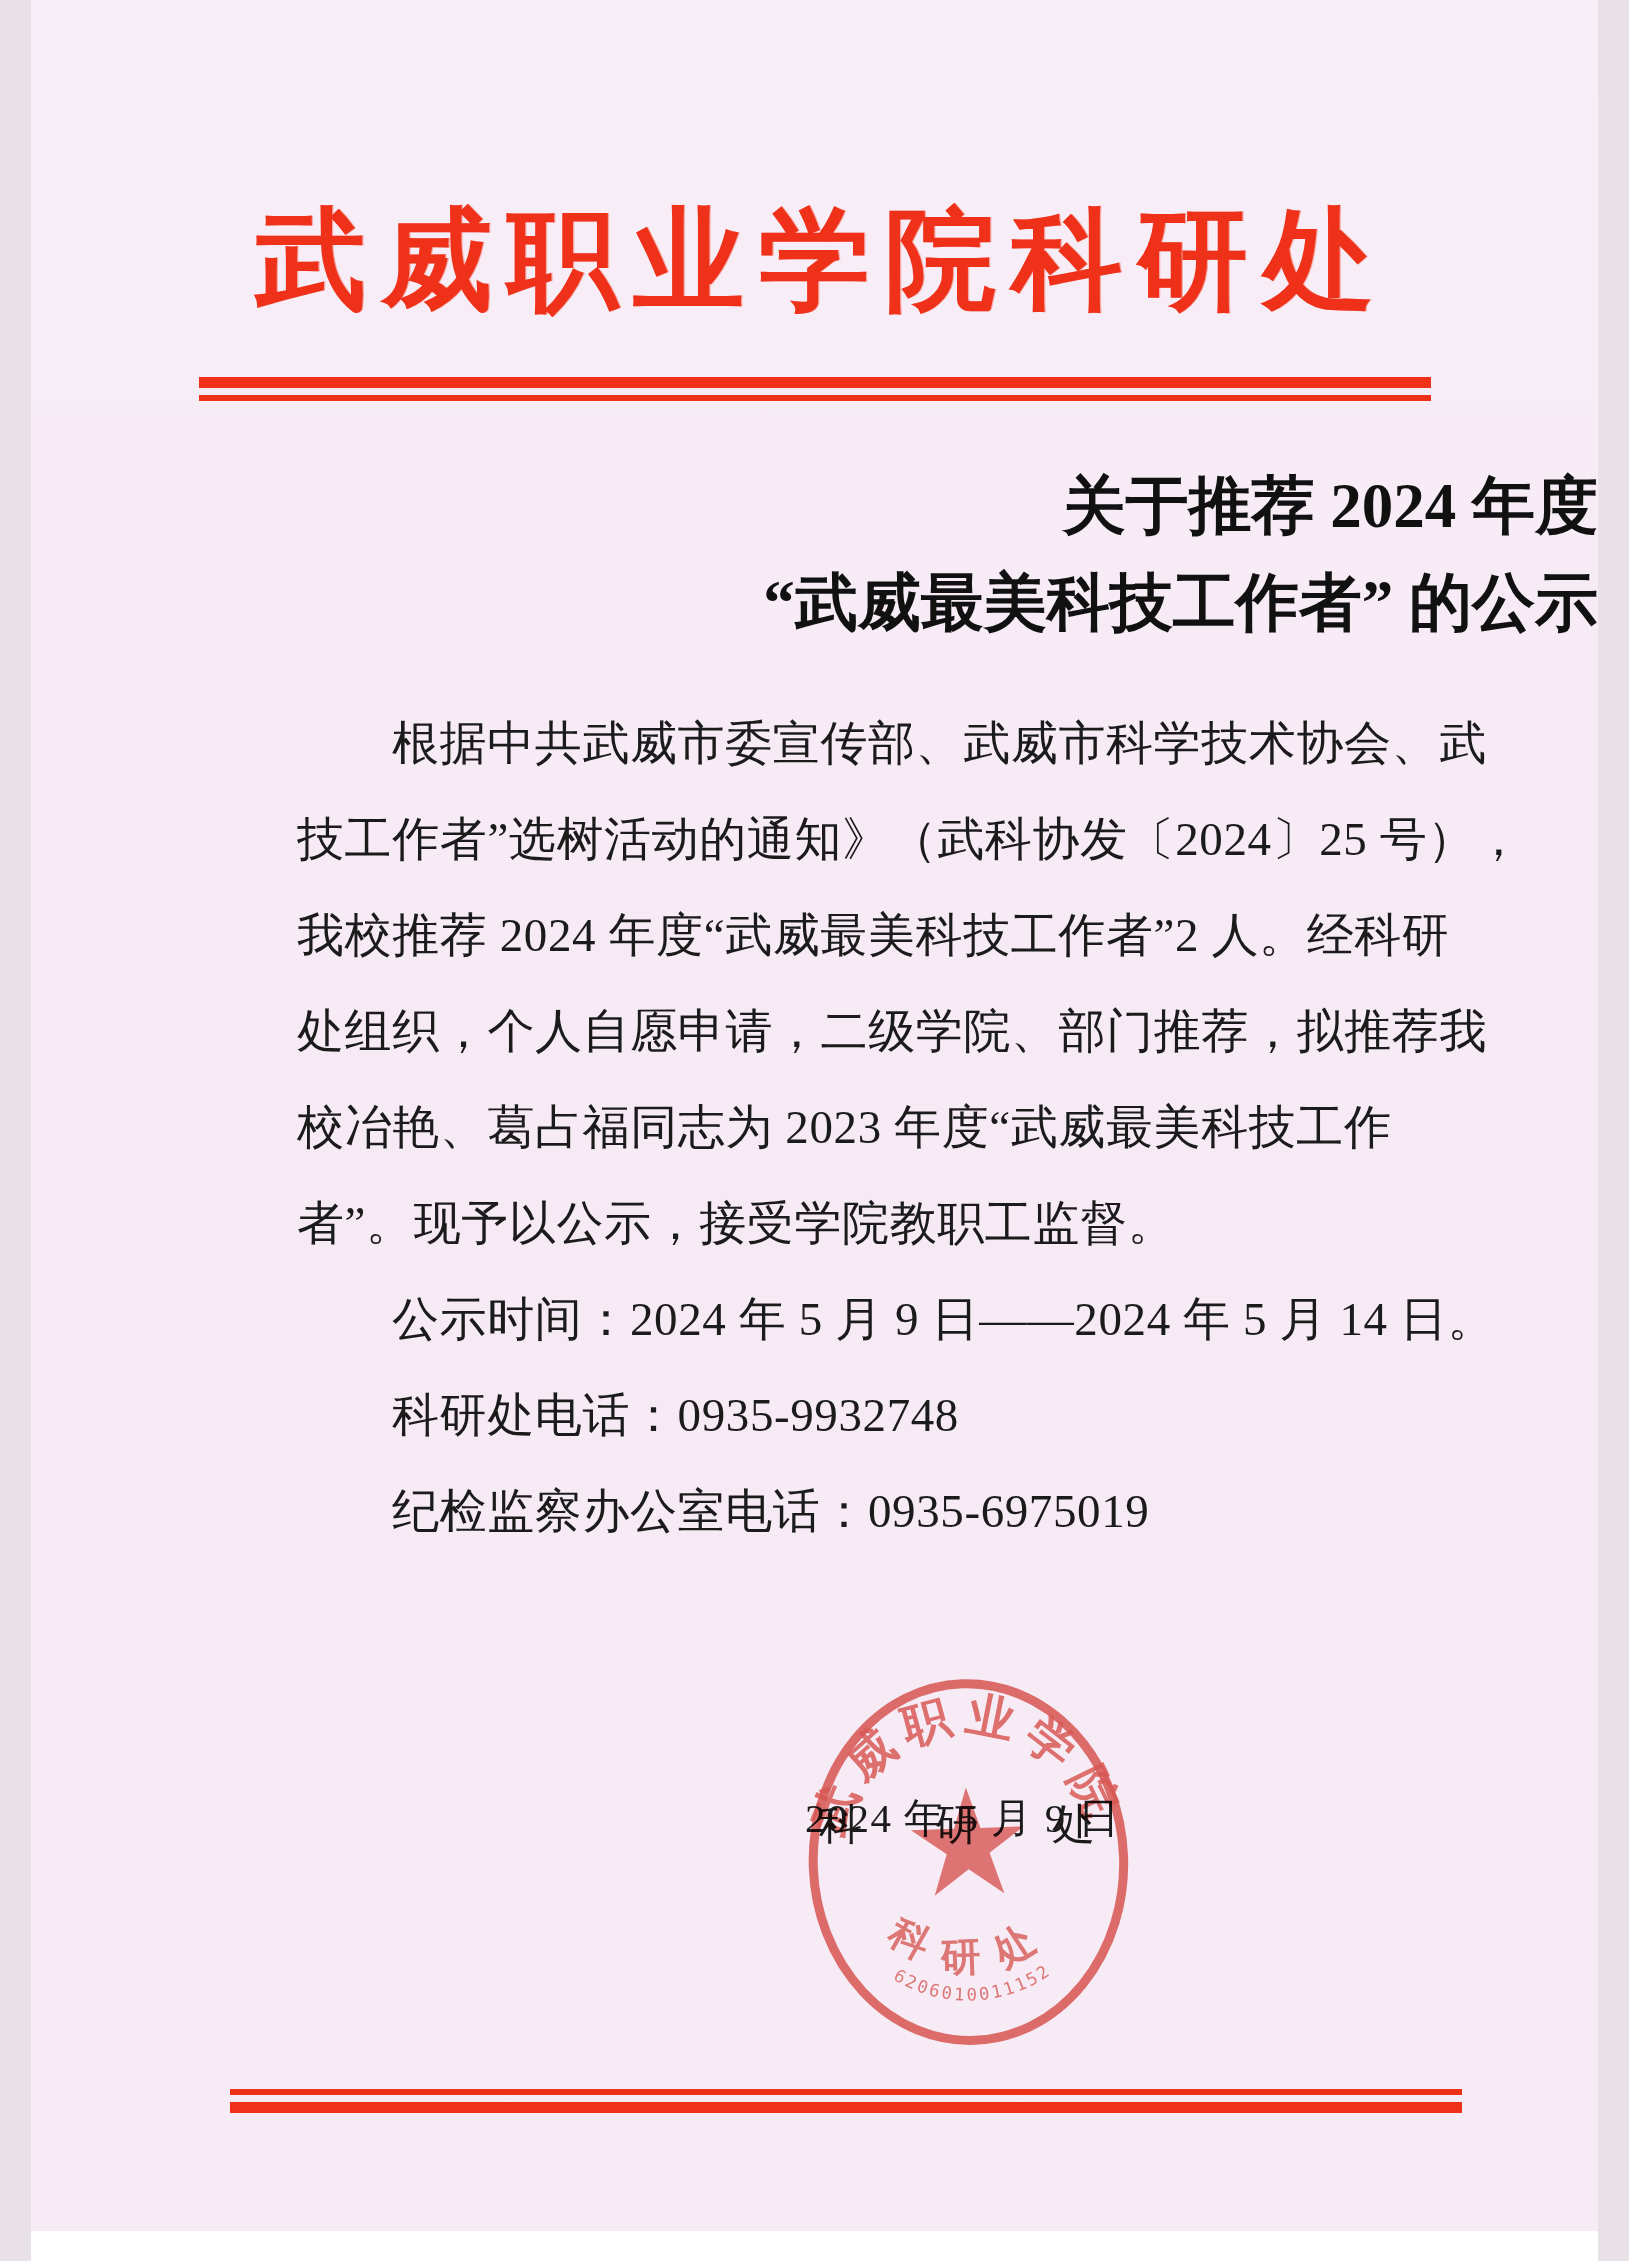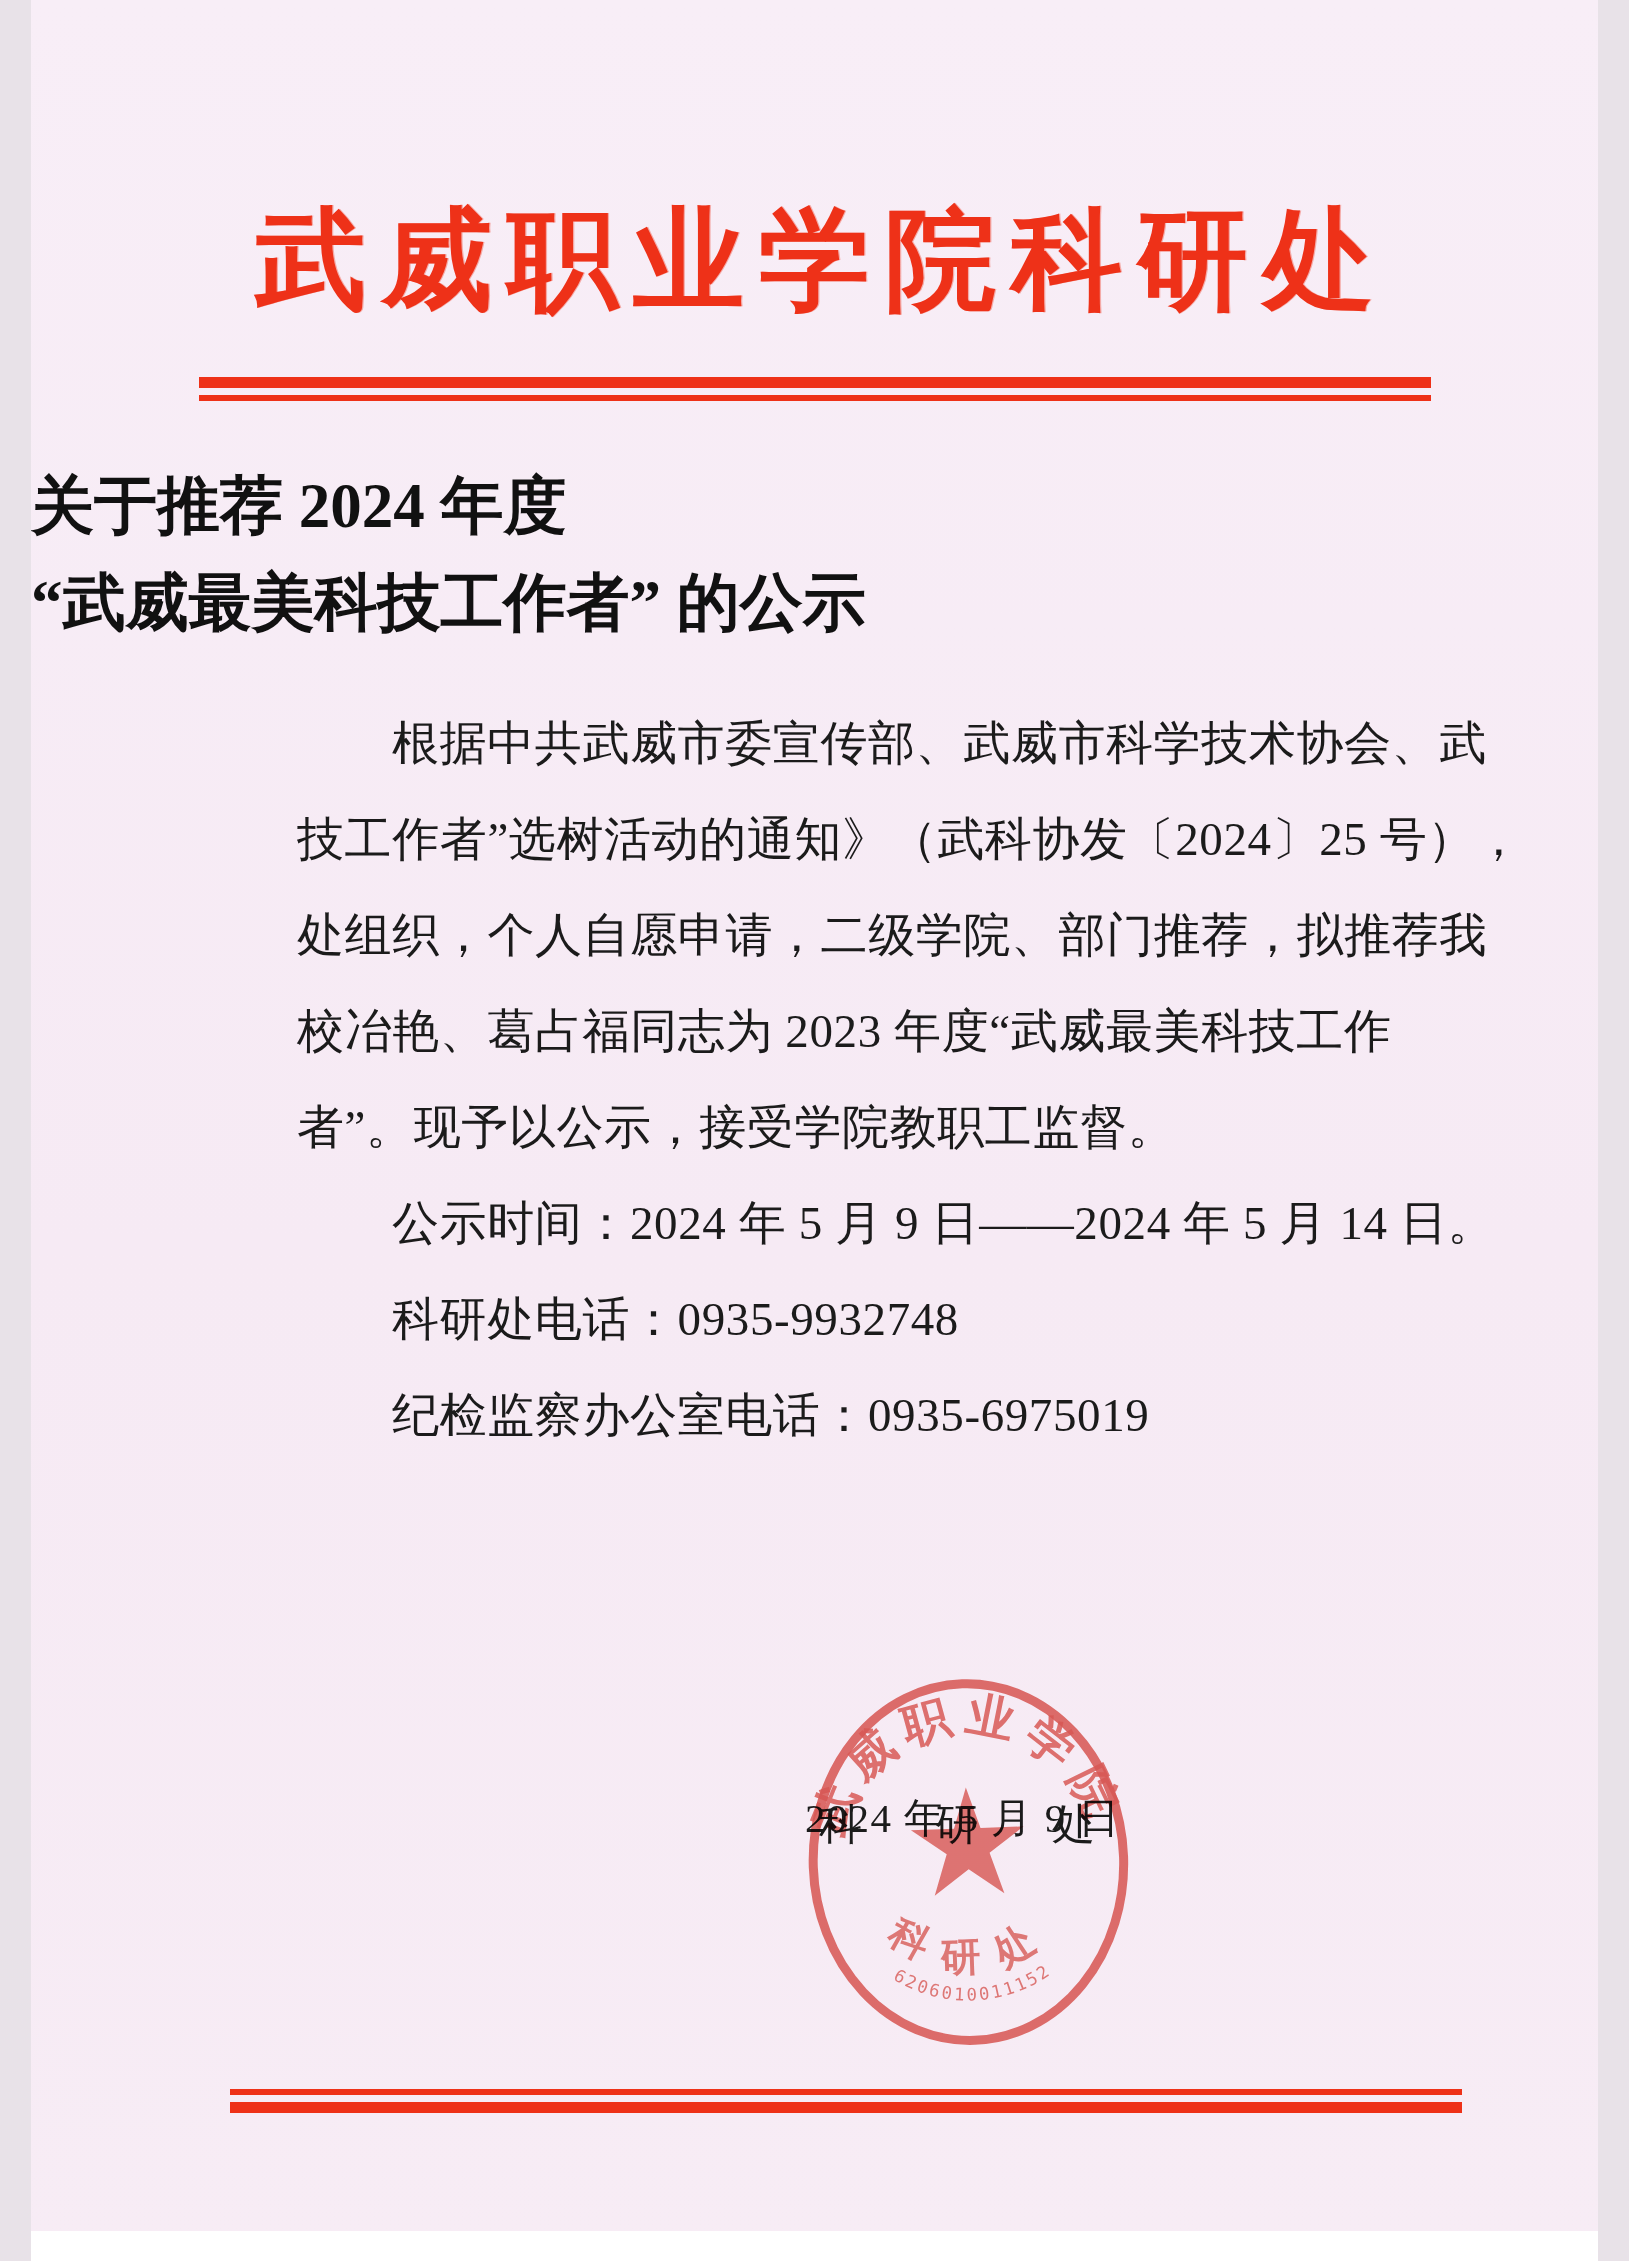--- a/index.html
+++ b/index.html
@@ -34,21 +34,21 @@
     text-shadow:1.3px 0 0 rgba(238,49,24,.35);
   }
   .rules{width:1232px;margin:46px auto 0 auto;}
   .rules .thick{height:11.6px;background:var(--red);}
   .rules .gap{height:7px;}
   .rules .thin{height:5.8px;background:var(--red);}
   .rules.bottom{position:absolute;top:2089px;left:199px;margin:0;}
   
   .doc-title{
     margin-top:57px;
-    text-align:left;
+    text-align:right;
     font-size:63px;
     line-height:97px;
     font-weight:700;
     color:#111;
   }
   
   .body-block{
     width:1170px;
     margin:43px 0 0 266px;
     font-size:47px;
@@ -111,20 +111,21 @@
   </div>
 
   <div class="doc-title">
     <div>关于推荐 2024 年度</div>
     <div>“武威最美科技工作者” 的公示</div>
   </div>
 
   <div class="body-block">
     <div class="body-line indent">根据中共武威市委宣传部、武威市科学技术协会、武</div>
     <div class="body-line">技工作者”选树活动的通知》（武科协发〔2024〕25 号），</div>
+    <div class="body-line">我校推荐 2024 年度“武威最美科技工作者”2 人。经科研</div>
     <div class="body-line">处组织，个人自愿申请，二级学院、部门推荐，拟推荐我</div>
     <div class="body-line">校冶艳、葛占福同志为 2023 年度“武威最美科技工作</div>
     <div class="body-line">者”。现予以公示，接受学院教职工监督。</div>
     <div class="body-line indent">公示时间：2024 年 5 月 9 日——2024 年 5 月 14 日。</div>
     <div class="body-line indent">科研处电话：0935-9932748</div>
     <div class="body-line indent">纪检监察办公室电话：0935-6975019</div>
   </div>
 
   <div class="sign-dept">
     <span>科</span>

